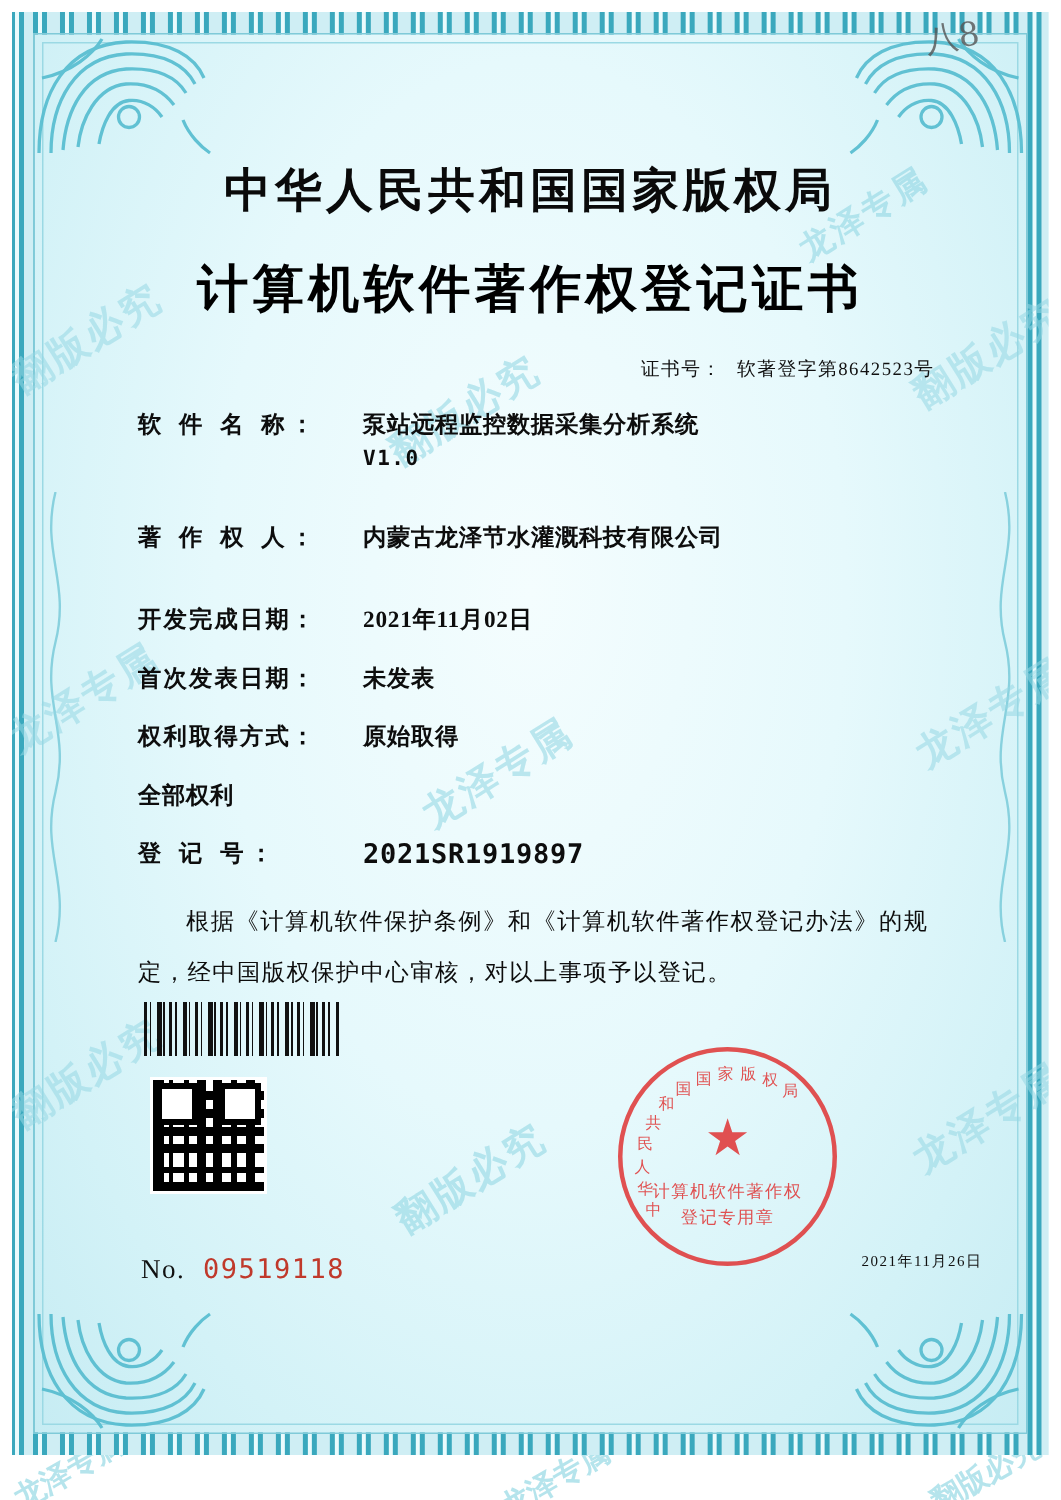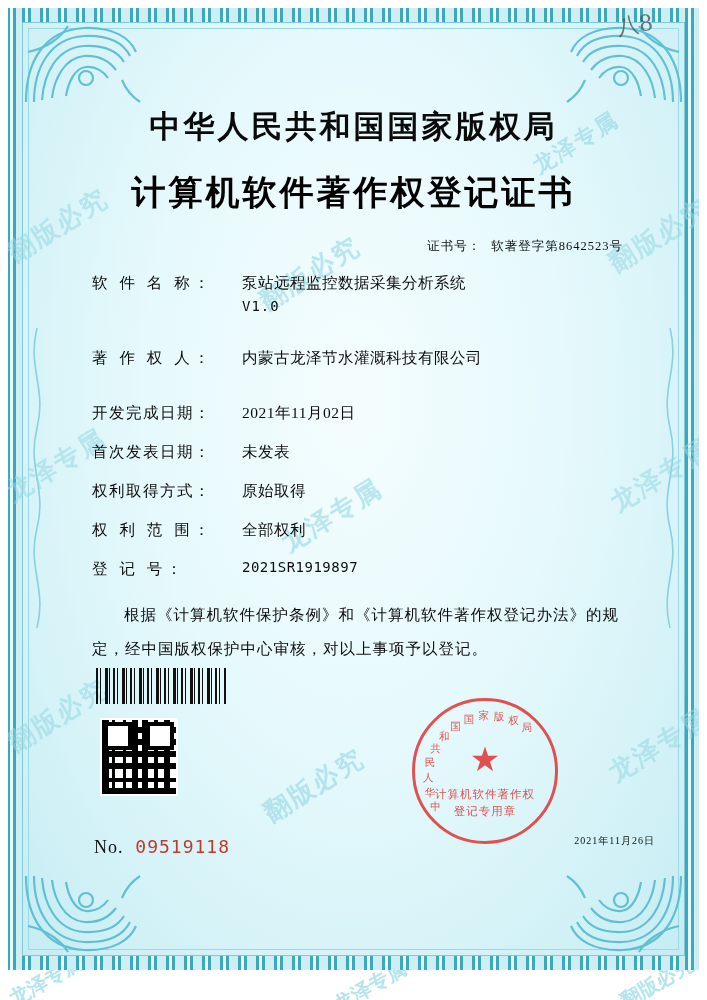--- a/index.html
+++ b/index.html
@@ -134,20 +134,21 @@
     font-size: 12.5px;
     color: #111;
     letter-spacing: 1px;
   }
   .certno-row .lbl { margin-right: 6px; text-align: right; }
 
   .fields {
     margin-top: 18px;
     padding-left: 26px;
     padding-right: 10px;
+    font-weight: bold;
   }
   .frow {
     display: flex;
     align-items: flex-start;
     margin-bottom: 18px;
     font-size: 15.5px;
     color: #0d0d0d;
     letter-spacing: 1px;
   }
   .frow .k {
@@ -162,21 +163,21 @@
     letter-spacing: 0.5px;
   }
   .frow .v .sub {
     display: block;
     margin-top: 4px;
     font-family: "DejaVu Sans Mono", monospace;
     font-size: 14px;
     letter-spacing: 1px;
   }
   .gap-top { margin-top: 34px; }
-  .mono { font-family: "DejaVu Sans Mono", monospace; font-size: 14px; letter-spacing: .5px;}
+  .mono { font-family: "DejaVu Sans Mono", monospace; font-size: 18px; letter-spacing: .5px;}
 
   .para {
     margin-top: 18px;
     padding: 0 22px 0 26px;
     font-size: 15.5px;
     line-height: 34px;
     color: #0d0d0d;
     text-align: justify;
     letter-spacing: 1px;
   }
@@ -428,21 +429,20 @@
           <div class="k tight">首次发表日期：</div>
           <div class="v">未发表</div>
         </div>
 
         <div class="frow">
           <div class="k tight">权利取得方式：</div>
           <div class="v">原始取得</div>
         </div>
 
         <div class="frow">
-          <div class="k">权 利 范 围：</div>
           <div class="v">全部权利</div>
         </div>
 
         <div class="frow">
           <div class="k">登 记 号：</div>
           <div class="v mono">2021SR1919897</div>
         </div>
 
       </div>
 

